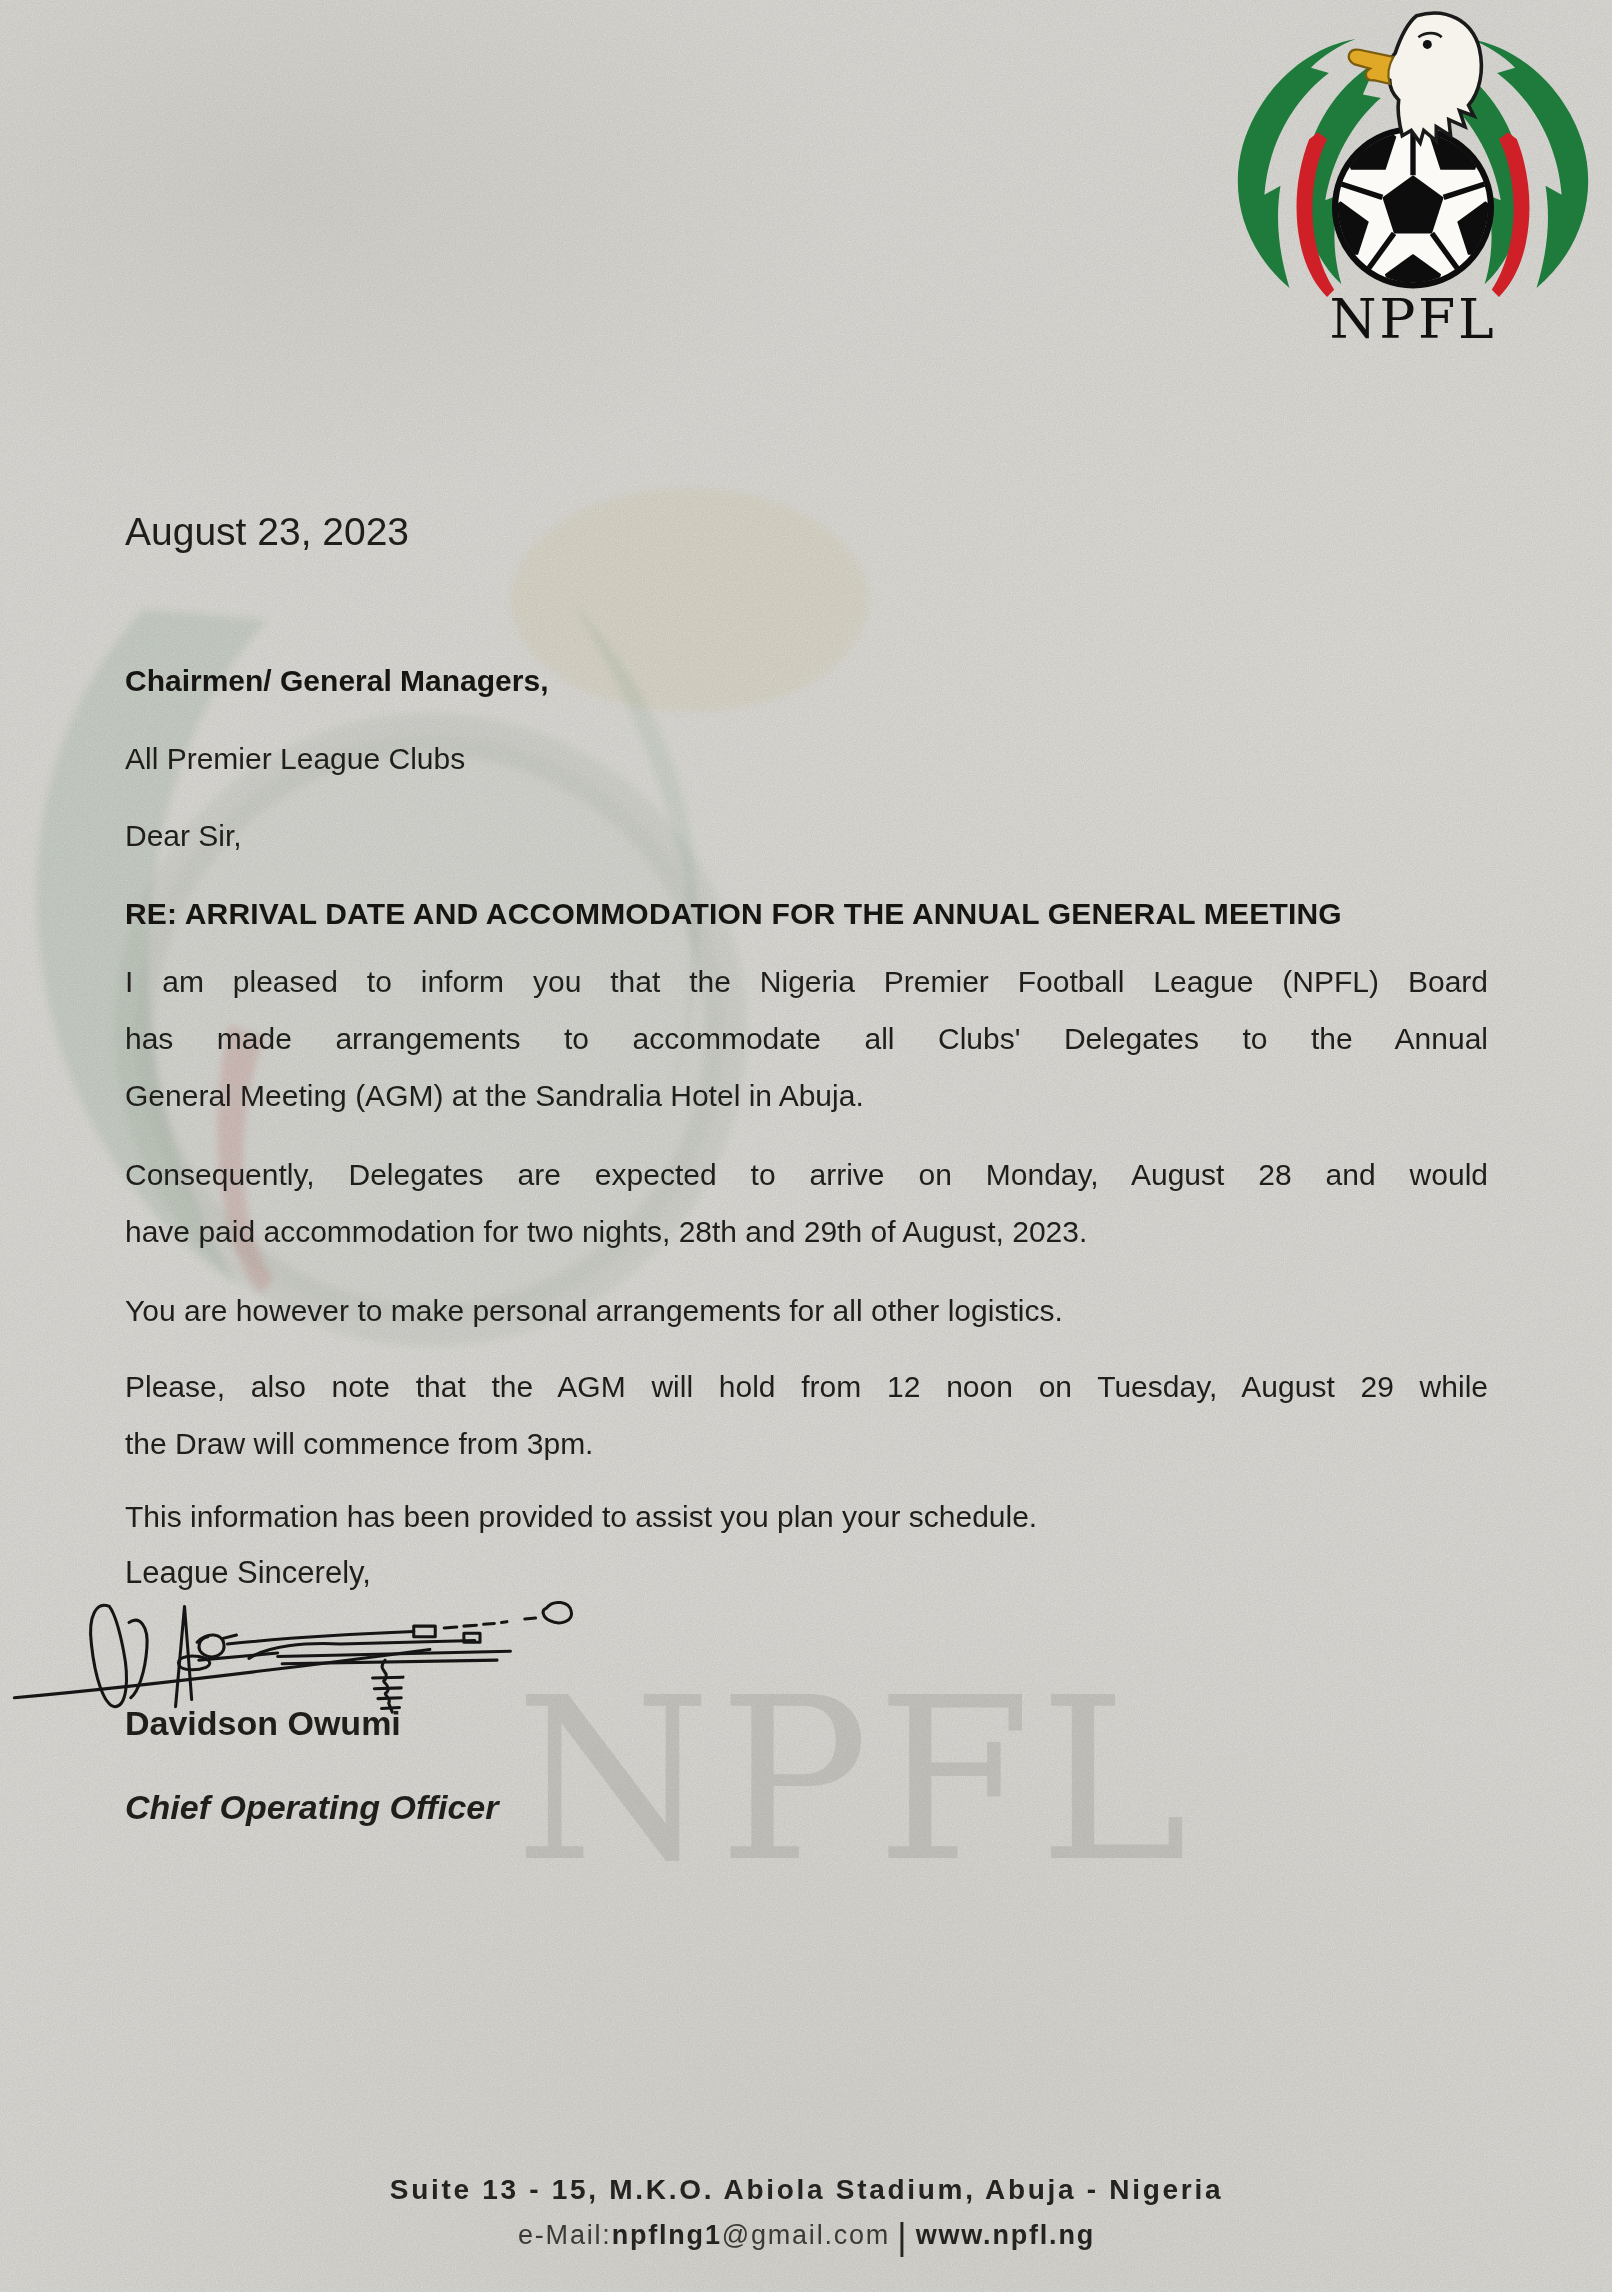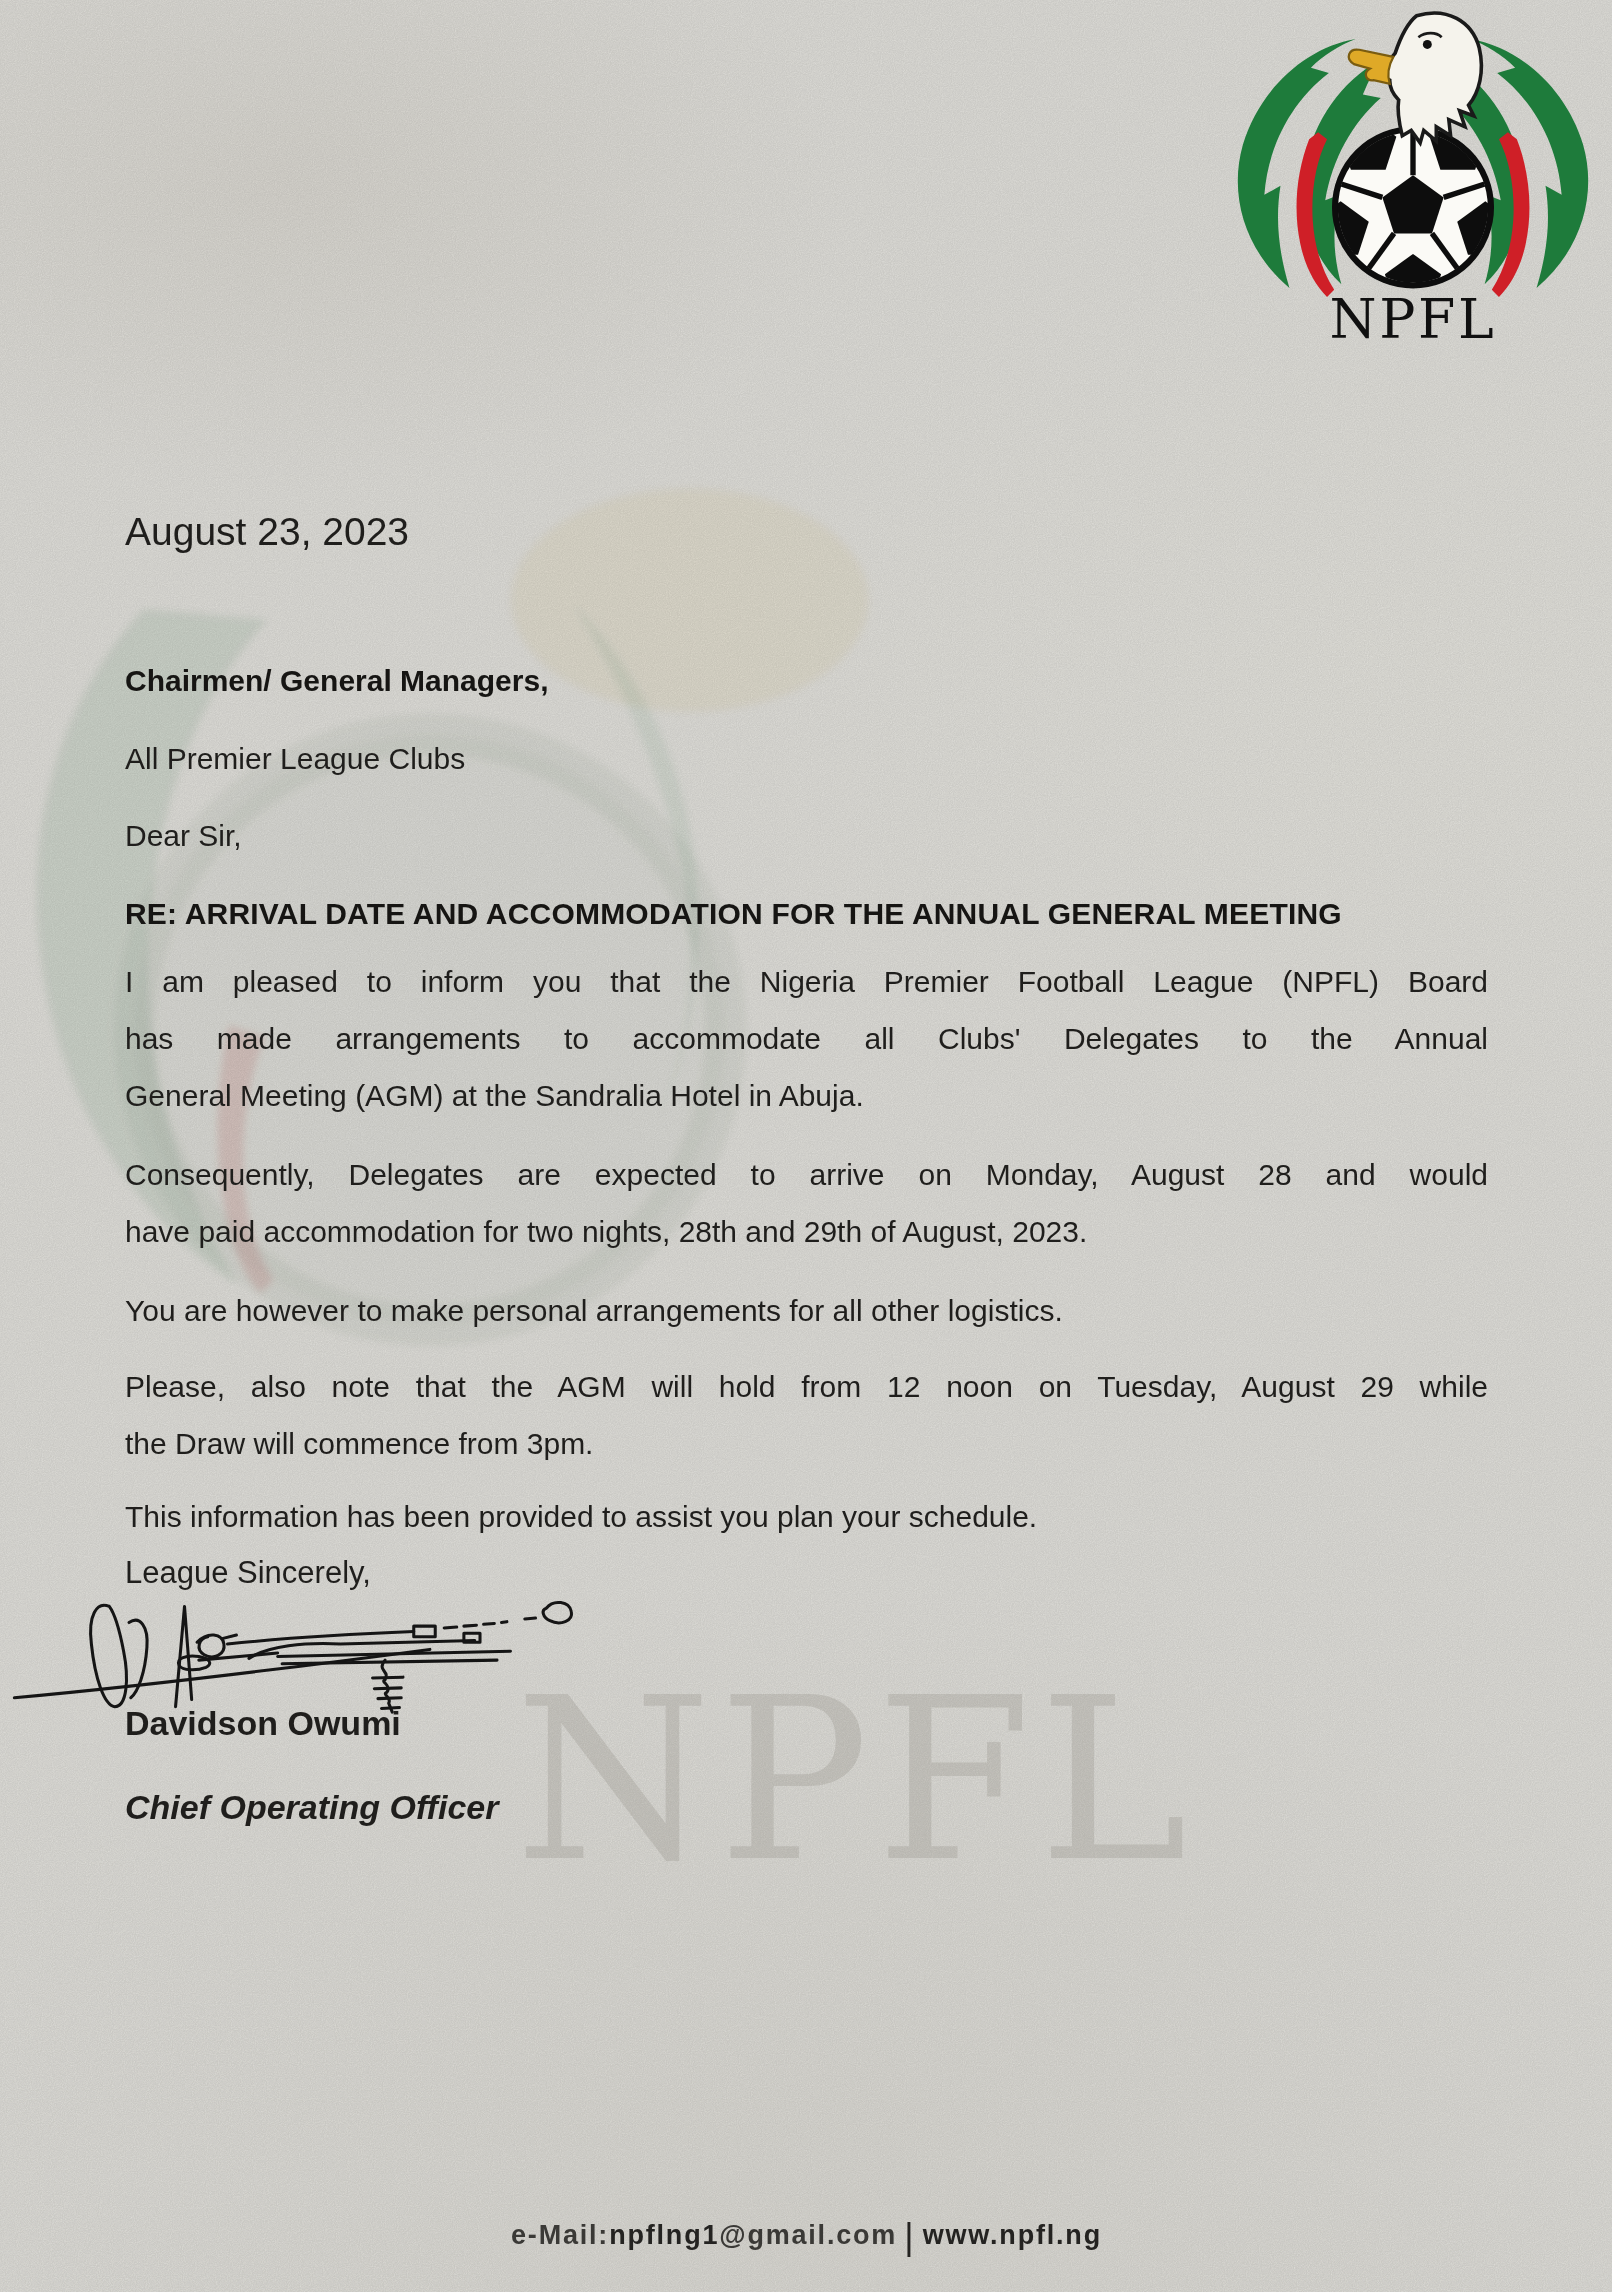--- a/index.html
+++ b/index.html
@@ -26,21 +26,21 @@
   .closing{font-size:31px;}
   .wm-text{
     font-family:"DejaVu Serif","Liberation Serif",serif;
     font-size:224px;letter-spacing:7.2px;color:rgba(118,116,106,0.20);
     user-select:none;white-space:nowrap;
   }
   .bg-crest{filter:blur(3.6px);}
   .footer{left:0;width:1613px;text-align:center;color:#242321;}
   .f1{font-size:28px;font-weight:bold;letter-spacing:2.7px;}
   .f2{font-size:27px;letter-spacing:1.8px;}
-  .f2 .light{font-weight:bold;color:#3a3936;margin-top:11px;}
+  .f2 .light{font-weight:normal;color:#3a3936;margin-top:11px;}
   .f2 .strong{font-weight:bold;}
   .fsep{display:inline-block;font-weight:normal;font-size:36px;vertical-align:-5.4px;padding:0 7.2px;color:#242321;}
   .sig path{fill:none;stroke:#151515;stroke-width:3.4;stroke-linecap:round;stroke-linejoin:round;}
 </style>
 </head>
 <body>
 
 <div class="page">
 
   <svg class="abs bg-crest" style="left:0;top:448px;" width="878" height="1119" viewBox="0 0 980 1250" aria-hidden="true">
@@ -172,19 +172,20 @@
     <path d="M530,36 L542,35"></path>
     <path d="M550,34 L556,33"></path>
     <path d="M576,30 L588,29"></path>
     <path d="M600,18 C608,8 626,10 628,22 C630,32 616,38 604,32 C596,28 594,20 600,18"></path>
   </svg>
 
   <div class="abs blk name" style="top:1704px;">Davidson Owumi</div>
 
   <div class="abs blk role" style="top:1757px;margin-top:31px;">Chief Operating Officer</div>
 
+  <div class="abs footer f1" style="top:2174px;">Suite 13 - 15, M.K.O. Abiola Stadium, Abuja - Nigeria</div>
 
   <div class="abs footer f2" style="top:2216px;">
     <span class="light">e-Mail:</span><span class="strong">npflng1</span><span class="light">@gmail.com</span><span class="fsep">|</span><span class="strong">www.npfl.ng</span>
   </div>
 
 </div>
 
 
 </body></html>

